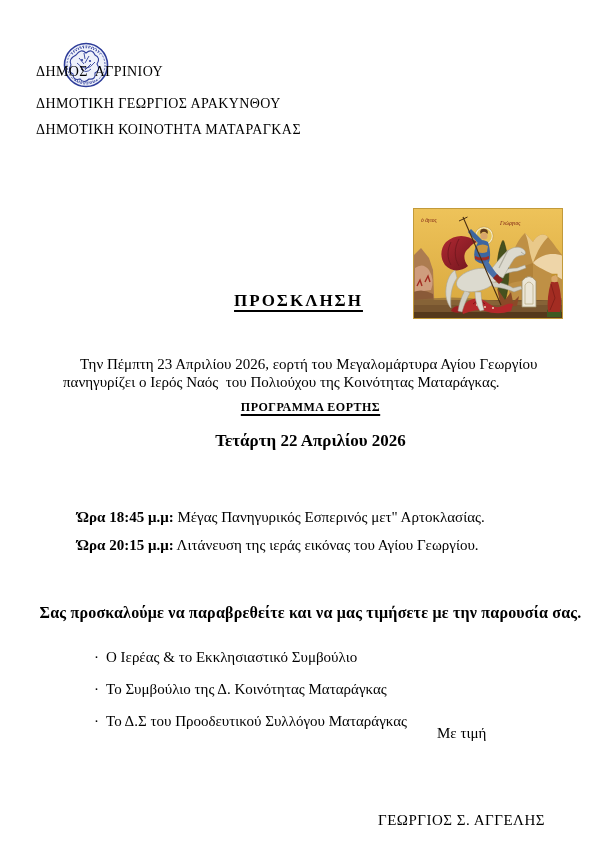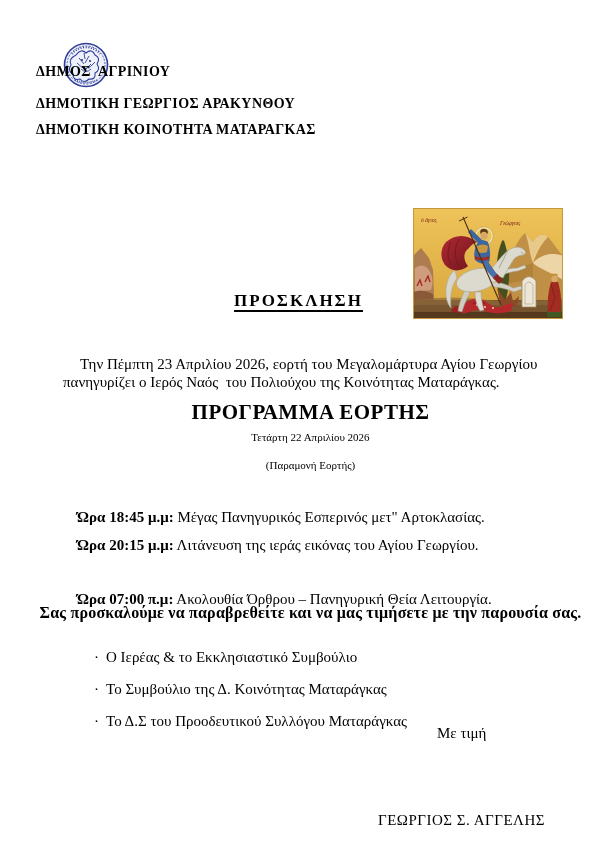--- a/index.html
+++ b/index.html
@@ -8,21 +8,21 @@
   .page {
     position: relative;
     width: 609px; height: 845px;
     margin: 0 auto;
     background: #ffffff;
     overflow: hidden;
   }
   .abs { position: absolute; white-space: pre-wrap; }
   .org-line {
     left: 36px;
-    font-weight: bold;
+    font-weight: normal;
     font-size: 14px;
     letter-spacing: 0.4px;
   }
   .doc-title {
     left: 0; right: 12px;
     text-align: center;
     font-weight: bold;
     font-size: 17px;
     letter-spacing: 2px;
     text-decoration: underline;
@@ -32,26 +32,27 @@
   .intro {
     left: 63px;
     width: 492px;
     font-size: 15px;
     line-height: 17.5px;
     text-indent: 17px;
   }
   .center-line { left: 12px; right: 0; text-align: center; }
   .program-heading {
     font-weight: bold;
-    font-size: 21px;
+    font-size: 12px;
     letter-spacing: 0.5px;
+    text-decoration: underline;
     text-decoration-thickness: 1.5px;
     text-underline-offset: 3px;
   }
-  .date-line { font-weight: normal; font-size: 11px; text-align: center; }
+  .date-line { font-weight: bold; font-size: 17px; text-align: center; }
   .event-line { left: 62px; font-size: 15px; }
   .event-line .time { font-weight: bold; }
   .invite-line { font-weight: bold; font-size: 16px; letter-spacing: 0.2px; }
   .host-line { left: 79px; font-size: 15px; }
   .host-line .marker { display: inline-block; margin-right: 7px; }
   .sig { font-size: 15px; }
   .sig-name { font-size: 15px; letter-spacing: 0.5px; }
   .seal-box { left: 62px; top: 4px; width: 48px; height: 50px; }
   .icon-box { left: 413px; top: 172px; width: 150px; height: 111px; }
   svg { display: block; }
@@ -160,33 +161,29 @@
     </svg>
   </div>
 
   <div class="abs doc-title" style="top:291px;">ΠΡΟΣΚΛΗΣΗ</div>
 
   <div class="abs intro" style="top:356px;">Την Πέμπτη 23 Απριλίου 2026, εορτή του Μεγαλομάρτυρα Αγίου Γεωργίου πανηγυρίζει ο Ιερός Ναός  του Πολιούχου της Κοινότητας Ματαράγκας.</div>
 
   <div class="abs center-line program-heading" style="top:400px;">ΠΡΟΓΡΑΜΜΑ ΕΟΡΤΗΣ</div>
 
   <div class="abs center-line date-line" style="top:431px;">Τετάρτη 22 Απριλίου 2026</div>
-  <div class="abs center-line date-line" style="top:459px;">(Παραμονή Εορτής)</div>
 
   <div class="abs event-line" style="top:492px;">
     <span class="time">Ώρα 18:45 μ.μ:</span><span> Μέγας Πανηγυρικός Εσπερινός μετ" Αρτοκλασίας.</span>
   </div>
   <div class="abs event-line" style="top:520px;">
     <span class="time">Ώρα 20:15 μ.μ:</span><span> Λιτάνευση της ιεράς εικόνας του Αγίου Γεωργίου.</span>
   </div>
 
 
-  <div class="abs event-line" style="top:574px;">
-    <span class="time">Ώρα 07:00 π.μ:</span><span> Ακολουθία Όρθρου – Πανηγυρική Θεία Λειτουργία.</span>
-  </div>
 
   <div class="abs center-line invite-line" style="top:604px;">Σας προσκαλούμε να παραβρεθείτε και να μας τιμήσετε με την παρουσία σας.</div>
 
   <div class="abs host-line" style="top:632px;">
     <span class="marker">·</span><span>Ο Ιερέας &amp; το Εκκλησιαστικό Συμβούλιο</span>
   </div>
   <div class="abs host-line" style="top:696px;">
     <span class="marker">·</span><span>Το Δ.Σ του Προοδευτικού Συλλόγου Ματαράγκας</span>
   </div>
   <div class="abs host-line" style="top:664px;">

